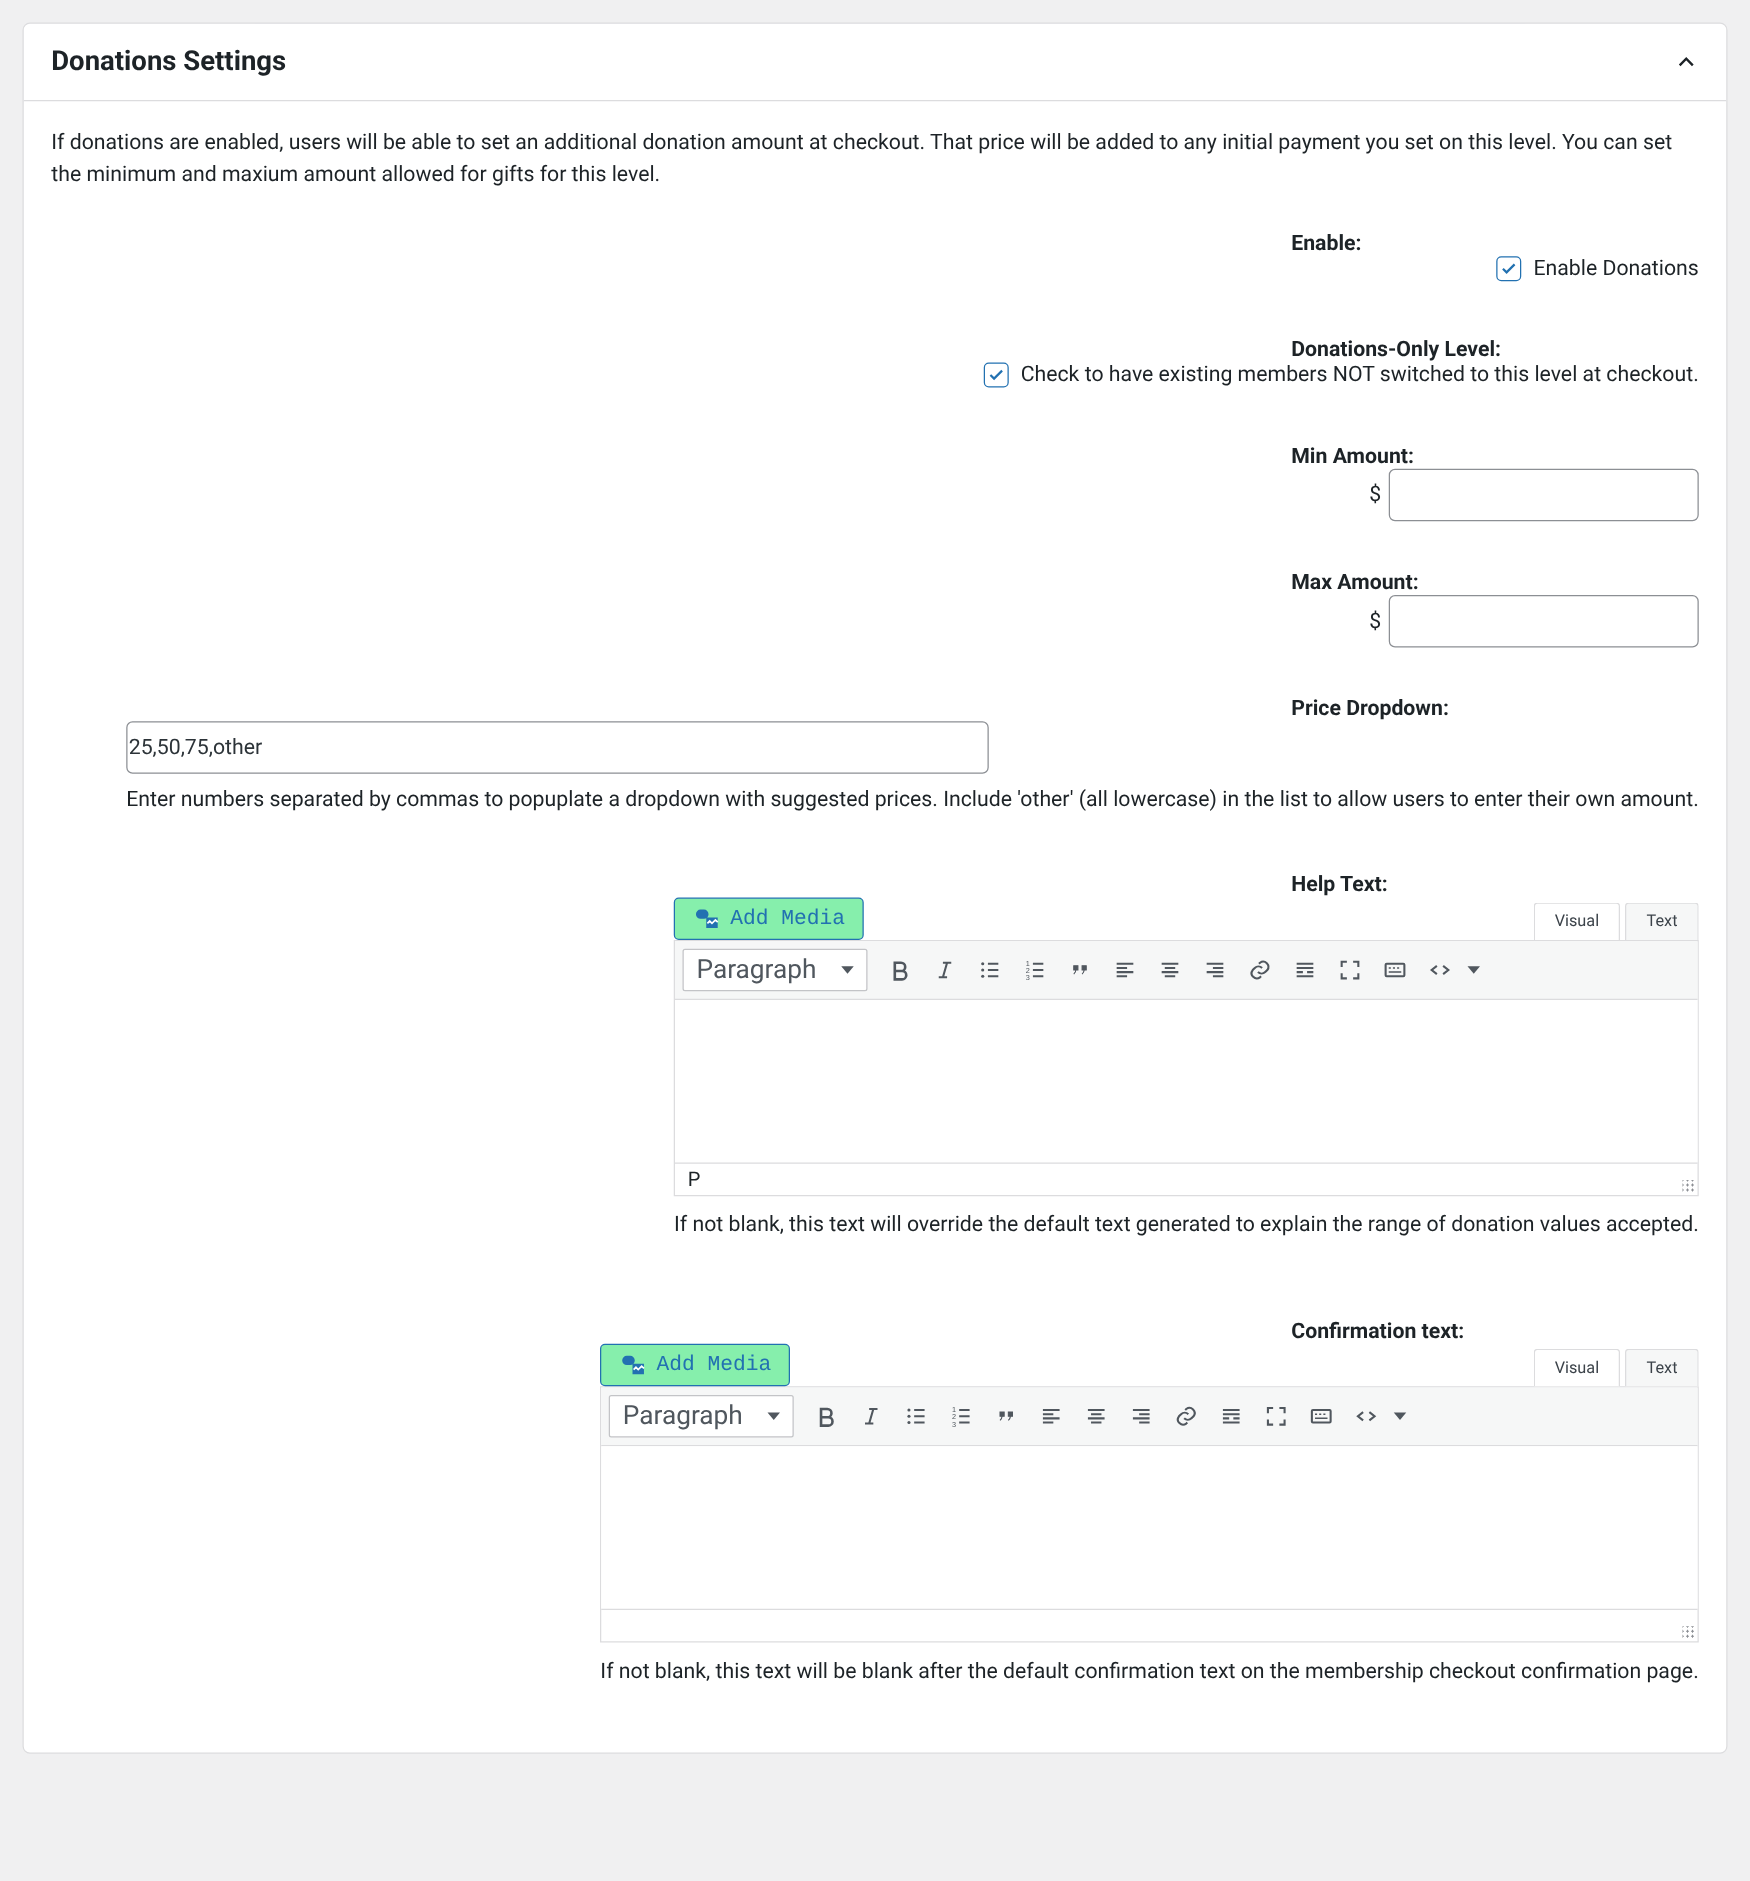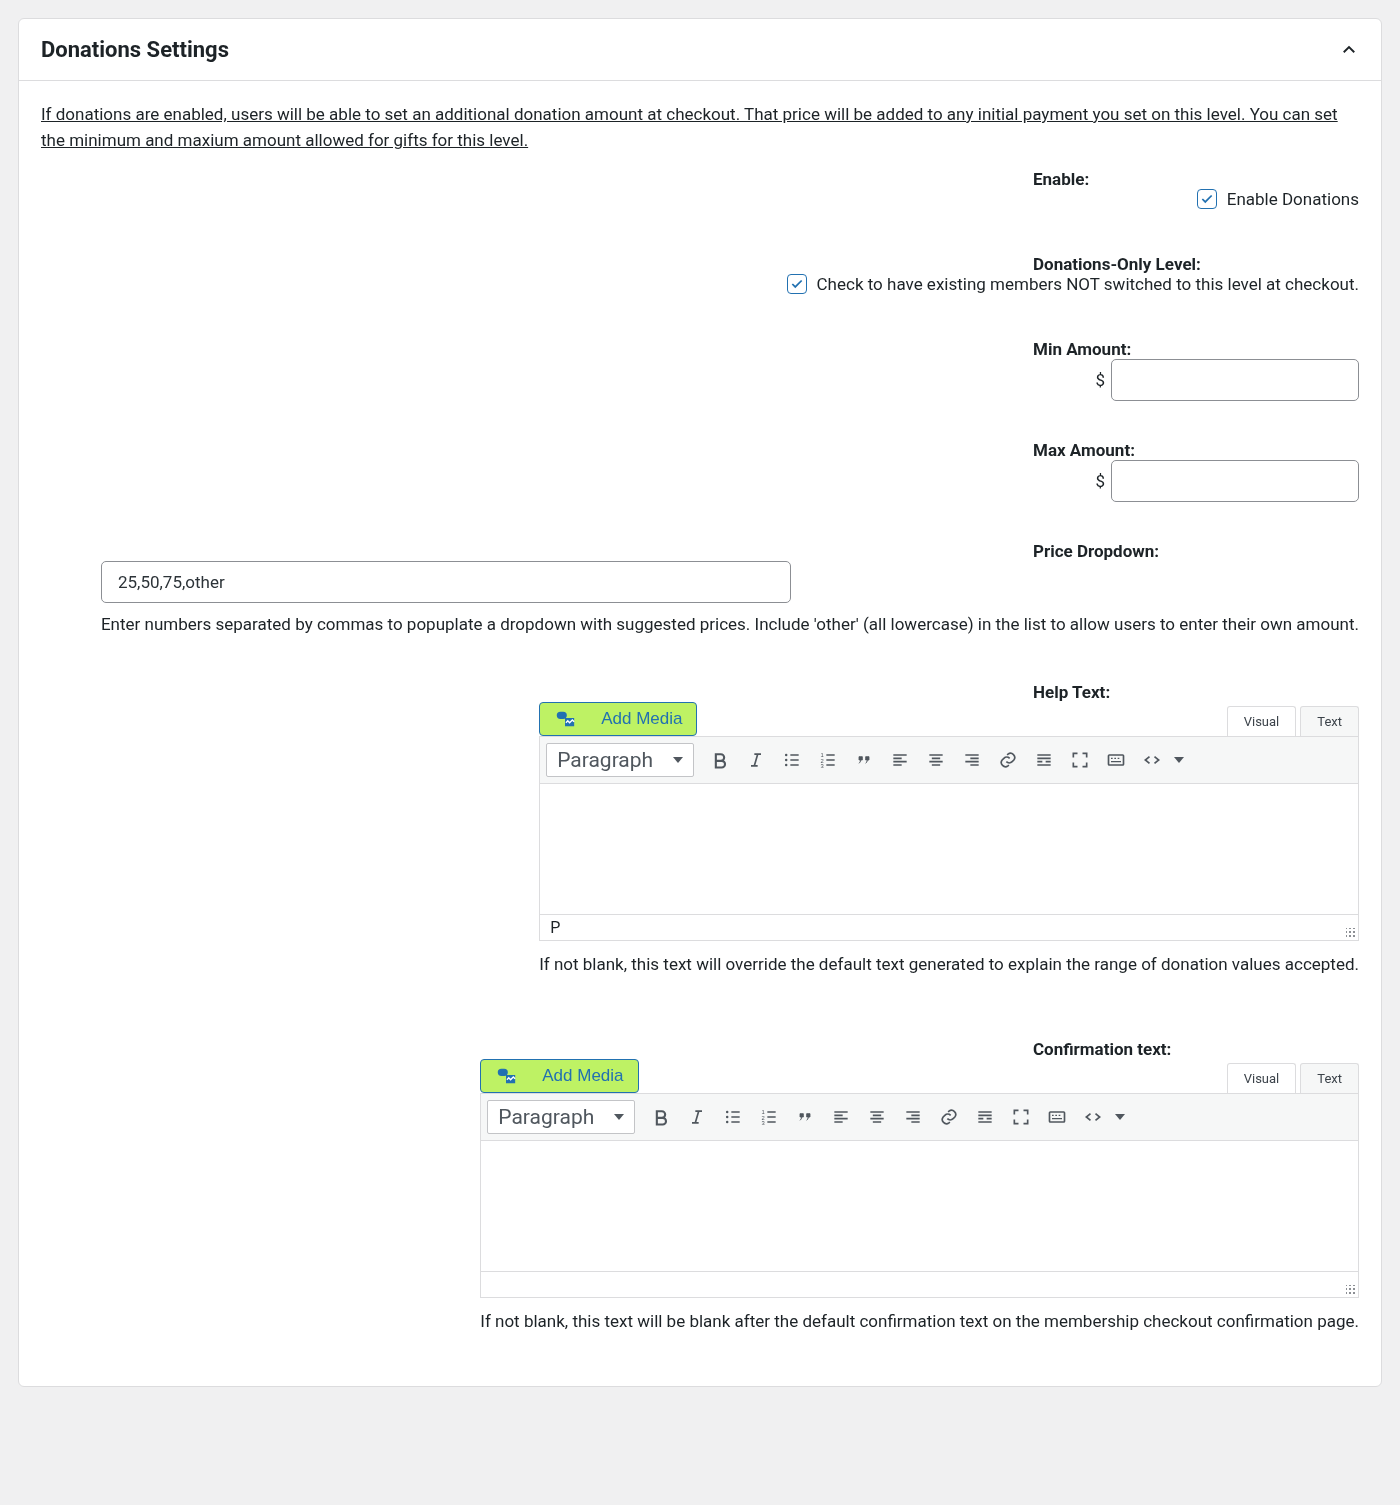--- a/index.html
+++ b/index.html
@@ -34,23 +34,22 @@
     height: 20px;
     display: flex;
     align-items: center;
     justify-content: center;
   }
   .chevron svg { width: 18px; height: 18px; }
   .panel-body {
     padding: 20px 22px 34px;
   }
   .intro {
-    margin: 0 0 14px 0;
+    margin: 0 0 30px 0;
     line-height: 1.55;
-    text-decoration: underline;
   }
   .field-row {
     display: flex;
     align-items: flex-end;
     margin-bottom: 44px;
     flex-direction: column;
   }
   .field-row.tight { margin-bottom: 38px; }
   .field-row:last-child { margin-bottom: 0; }
   .field-label {
@@ -82,43 +81,43 @@
   .currency-line {
     display: flex;
     align-items: center;
     gap: 6px;
   }
   .currency { font-size: 17px; }
   .text-input {
     height: 42px;
     border: 1px solid #8c8f94;
     border-radius: 5px;
-    padding: 4px 16px;
+    padding: 4px 1px;
     font-size: 17px;
     font-family: inherit;
     background: #fff;
     color: #2c3338;
   }
   .text-input.sm { width: 248px; }
   .text-input.wide { width: 690px; max-width: 100%; }
   .help-text {
     margin: 8px 0 0 0;
     line-height: 1.55;
   }
   .add-media-btn {
     display: inline-flex;
     align-items: center;
-    gap: 25px;
+    gap: 8px;
     border: 1px solid #2271b1;
     color: #2271b1;
-    background: #bef264;
+    background: #86efac;
     border-radius: 4px;
     padding: 6px 14px;
     font-size: 17px;
-    font-family: Liberation Sans, sans-serif;
+    font-family: Liberation Mono, monospace;
     cursor: pointer;
   }
   .add-media-btn svg { width: 22px; height: 20px; }
   .editor-head {
     display: flex;
     align-items: flex-end;
     justify-content: space-between;
     margin-bottom: 0;
   }
   .editor-tabs {

